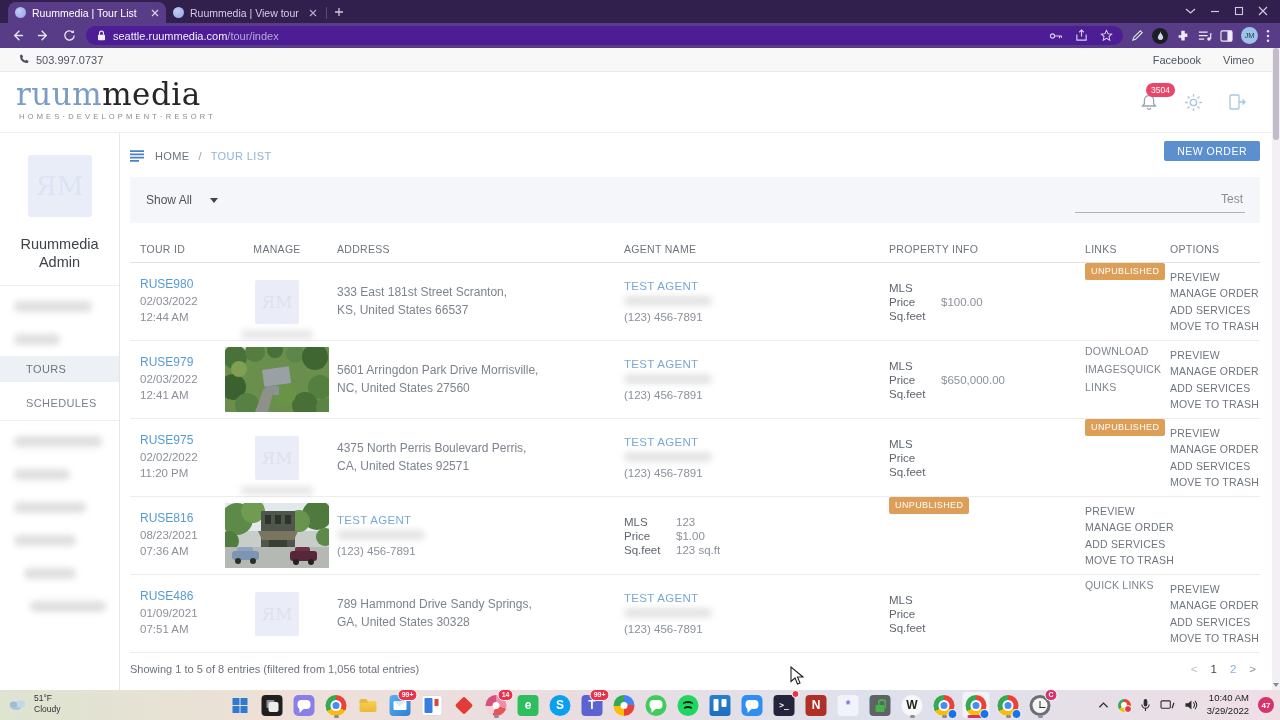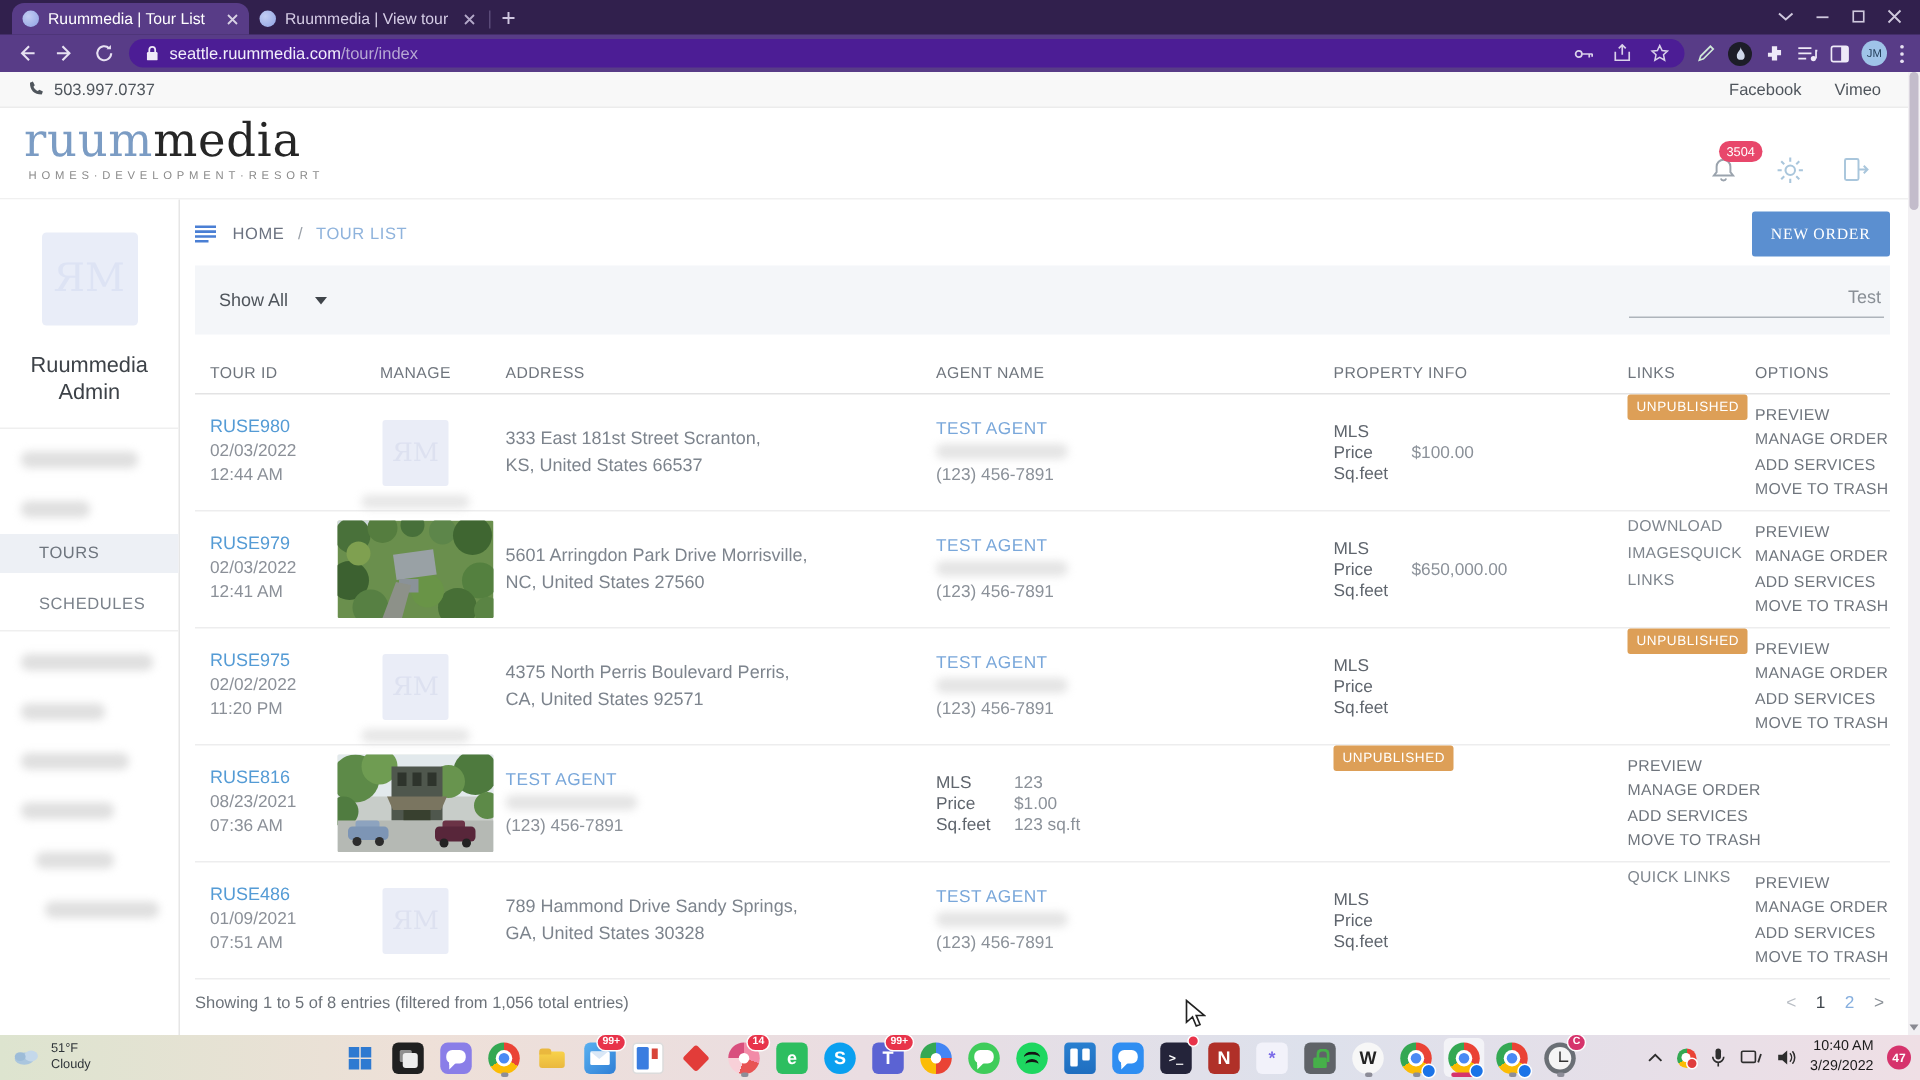--- a/index.html
+++ b/index.html
@@ -37,21 +37,21 @@
   .phone-wrap{display:flex;align-items:center;gap:7px;font-size:11px;color:#4f555c}
   .social-links{display:flex;gap:22px;font-size:11px;color:#4f555c}
   .social-links span{cursor:pointer}
 
   .site-header{height:60px;background:#fff;position:relative}
   .logo{position:absolute;left:16px;top:7px;line-height:1}
   .logo-text{font-family:"DejaVu Serif",serif;font-size:31px;letter-spacing:.5px}
   .logo-blue{color:#7b9cc4}
   .logo-dark{color:#262626}
   .logo-tag{font-size:7.5px;letter-spacing:3.2px;color:#8a8a8a;margin-top:3px;margin-left:3px}
-  .header-icons{position:absolute;right:24px;top:30px;display:flex;align-items:flex-start;gap:22px}
+  .header-icons{position:absolute;right:24px;top:19px;display:flex;align-items:flex-start;gap:22px}
   .hicon{position:relative;width:22px;height:22px;display:flex;align-items:center;justify-content:center}
   .notif-badge{position:absolute;top:-8px;left:8px;background:#e8476b;color:#fff;font-size:8.5px;padding:2px 5px;border-radius:8px;white-space:nowrap}
 
   .site-body{display:flex;height:558px;border-top:1px solid #f0f0f0}
   .sidebar{flex:none;width:120px;border-right:1px solid #e6e6e6;background:#fff}
   .side-avatar{width:64px;height:62px;margin:22px auto 0;background:#e9edf8;border-radius:3px;display:flex;align-items:center;justify-content:center}
   .side-avatar::before{content:"ЯM";font-family:"DejaVu Serif",serif;font-size:26px;color:#dde3f4}
   .side-name{margin-top:18px;text-align:center;font-size:14.5px;color:#3d4248;line-height:1.25}
   .side-menu{margin-top:14px;border-top:1px solid #efefef;padding-top:4px}
   .menu-item{height:26px;display:flex;align-items:center;padding-left:26px;font-size:11px;letter-spacing:.4px;color:#7b828b;cursor:pointer}
@@ -60,26 +60,26 @@
   .blob{height:11px;background:#bfbfbf;border-radius:5px;filter:blur(3px);opacity:.5}
   .blob-item.ind1{padding-left:24px}
   .blob-item.ind2{padding-left:30px}
   .menu-divider{border-top:1px solid #efefef;margin:4px 0}
 
   .main{flex:1;position:relative;padding:0 12px 0 10px;min-width:0}
   .breadcrumb-row{margin-top:10px;height:26px;display:flex;align-items:center;gap:9px}
   .bc-home{font-size:11px;letter-spacing:.4px;color:#6b7280}
   .bc-sep{font-size:11px;color:#9aa0a8}
   .bc-cur{font-size:11px;letter-spacing:.4px;color:#8fb3dc}
-  .new-order-btn{position:absolute;top:8px;right:12px;height:30px;padding:0 13px;background:#5b8fd0;color:#fff;border:none;border-radius:2px;font-size:10.5px;letter-spacing:.5px;font-family:Liberation Serif, serif;cursor:pointer}
+  .new-order-btn{position:absolute;top:8px;right:12px;height:20px;padding:0 13px;background:#5b8fd0;color:#fff;border:none;border-radius:2px;font-size:10.5px;letter-spacing:.5px;font-family:Liberation Sans, sans-serif;cursor:pointer}
 
   .filter-bar{margin-top:8px;height:46px;background:#f4f6f9;position:relative;display:flex;align-items:center}
   .show-all{display:flex;align-items:center;gap:18px;padding-left:16px;font-size:12px;color:#4f555c;cursor:pointer}
   .sa-chev{width:0;height:0;border-left:4px solid transparent;border-right:4px solid transparent;border-top:5px solid #3f444a}
-  .search-box{position:absolute;right:4px;top:12px;width:170px}
+  .search-box{position:absolute;right:15px;top:12px;width:170px}
   .search-box input{width:100%;border:none;outline:none;background:transparent;border-bottom:1px solid #aeb4bb;text-align:right;font-size:12px;color:#8a9097;padding:2px 2px 6px;font-family:inherit}
 
   .thead,.trow{display:grid;grid-template-columns:77px 120px 287px 265px 196px 85px 1fr;padding-left:10px}
   .thead{margin-top:12px;height:28px;align-items:center;border-bottom:1px solid #e3e3e4}
   .th{font-size:10.5px;letter-spacing:.3px;color:#6f757d}
   .th-img{text-align:center}
   .trow{height:78px;border-bottom:1px solid #ededee;align-items:center}
   .tour-id{display:block;font-size:12px;color:#549bd5;cursor:pointer;margin-bottom:3px}
   .muted{font-size:11.5px;color:#8b9098;line-height:1.35}
   .c-img{display:flex;align-items:center;justify-content:center;position:relative;height:100%}

